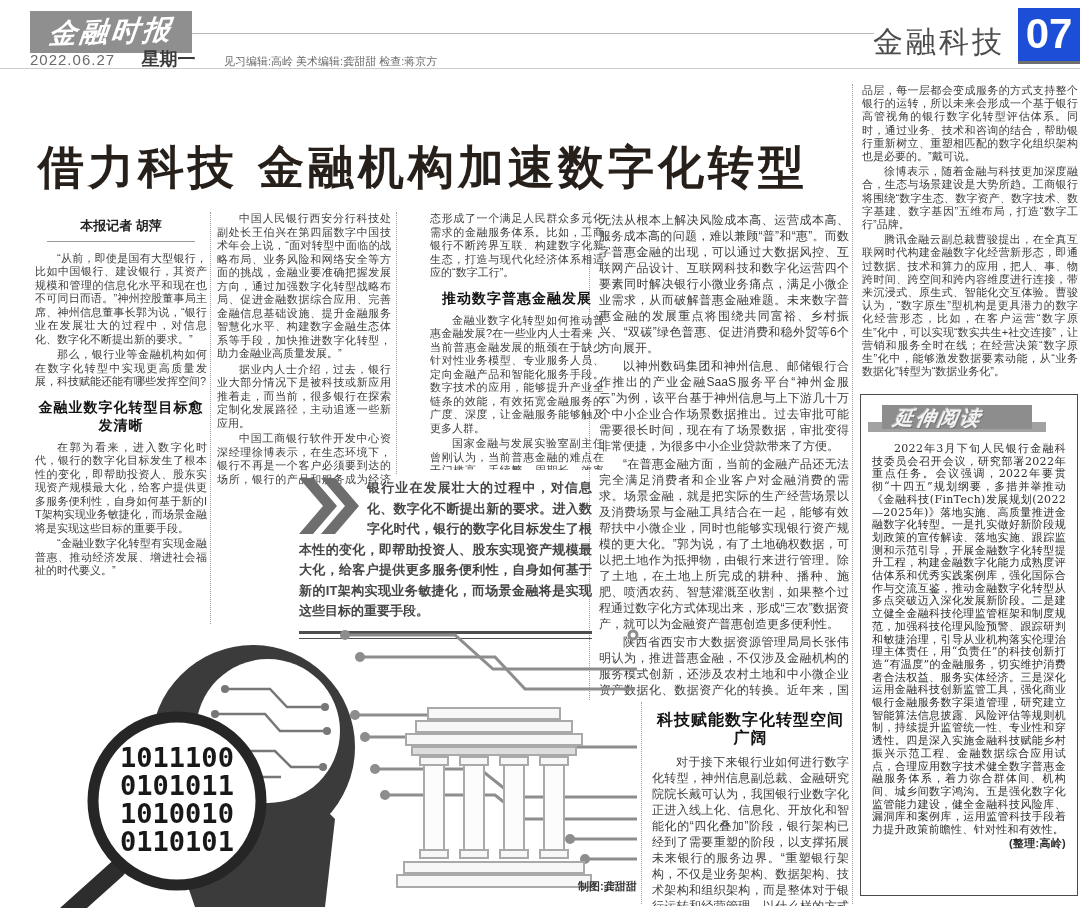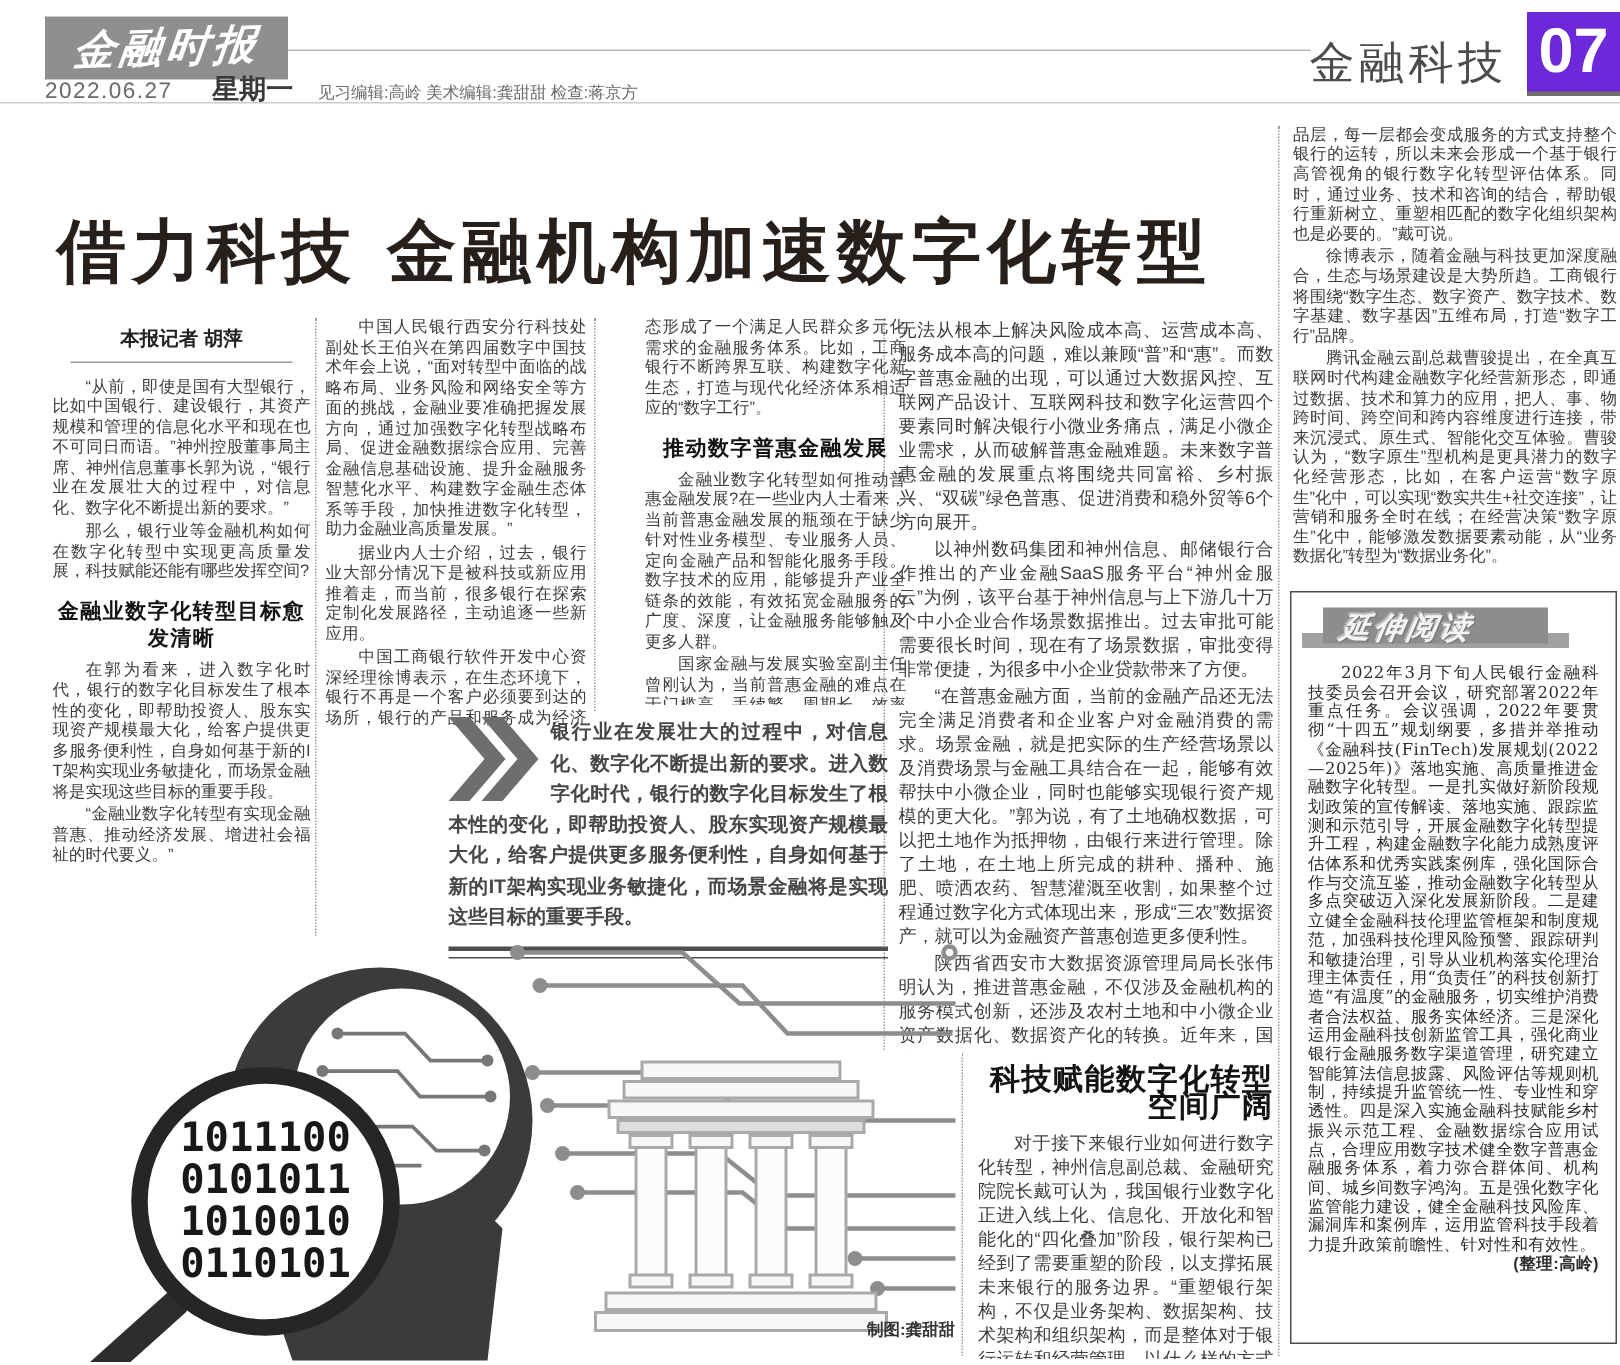--- a/index.html
+++ b/index.html
@@ -7,27 +7,27 @@
         font-family:"Liberation Sans","DejaVu Sans",sans-serif;color:#3c3c3c;overflow:hidden;}
 
   
   .logo-box{position:absolute;left:30px;top:11px;width:162px;height:42px;background:#8f8f8f;
             display:flex;align-items:center;justify-content:center;}
   .logo-box span{font-family:"DejaVu Serif",serif;font-style:italic;font-weight:bold;
             font-size:28px;color:#ffffff;letter-spacing:3px;transform:skewX(-8deg) rotate(-2deg);}
   .header-line{position:absolute;left:192px;top:33px;width:682px;border-top:1px solid #b8b8b8;}
   .section-title{position:absolute;left:868px;top:22px;width:142px;text-align:center;
             font-size:30px;color:#4c4c4c;letter-spacing:3px;}
-  .page-box{position:absolute;left:1018px;top:8px;width:62px;height:53px;background:#6d28d9;
+  .page-box{position:absolute;left:1018px;top:8px;width:62px;height:53px;background:#1d4ed8;
             border-bottom:3px solid #6f6f6f;color:#ffffff;font-weight:bold;font-size:42px;
             text-align:center;line-height:51px;font-family:"Liberation Sans",sans-serif;}
   .dateline{position:absolute;left:30px;top:47px;white-space:nowrap;}
   .dateline .d{font-size:15px;color:#6a6a6a;letter-spacing:1px;}
   .dateline .w{font-size:18px;color:#3a3a3a;font-weight:bold;margin-left:22px;}
-  .dateline .s{font-size:11px;color:#6a6a6a;margin-left:12px;}
+  .dateline .s{font-size:11px;color:#6a6a6a;margin-left:24px;}
   .header-rule{position:absolute;left:0;top:68px;width:1080px;border-top:1px solid #cccccc;}
 
   
   .headline{position:absolute;left:38px;top:106px;width:800px;text-align:left;
             font-family:"DejaVu Serif","Liberation Serif",serif;font-weight:bold;font-size:46px;
             color:#261f1a;letter-spacing:4px;}
 
   
   .col{position:absolute;top:212px;overflow:hidden;font-size:11px;line-height:13.5px;
        text-align:justify;color:#3d3d3d;word-break:break-all;}
@@ -35,21 +35,21 @@
   .col p.noind{text-indent:0;}
   .subhead{font-weight:bold;font-size:14px;text-align:center;margin:9px 0 7px;color:#131313;
            text-indent:0;letter-spacing:1px;line-height:18px;}
   .byline{font-weight:bold;text-align:center;font-size:13px;color:#222;
           padding:5px 6px 8px;border-bottom:1px solid #9a9a9a;margin:2px 12px 10px;}
   #col1{left:35px;width:172px;height:424px;}
   #col2{left:217px;width:174px;height:274px;}
   #col3{left:403px;width:174px;height:258px;margin-left:27px;}
   #col4a{left:599px;width:250px;height:488px;font-size:12px;line-height:16px;}
   #col4b{left:652px;top:702px;width:197px;height:204px;font-size:12px;line-height:16px;}
-  #col4b .subhead{font-size:20px;text-align:right;}
+  #col4b .subhead{font-size:16px;}
   #colR{left:862px;top:84px;width:216px;height:308px;font-size:11px;line-height:13.2px;}
 
   .vsep{position:absolute;width:0;border-left:1px dotted #9b9b9b;}
 
   
   #pullquote{position:absolute;left:299px;top:478px;width:293px;}
   .chev{float:left;width:64px;height:56px;margin:0 4px 2px 0;}
   .quote-text{font-size:13px;line-height:20.5px;font-weight:bold;color:#474747;
               text-align:justify;word-break:break-all;}
   .quote-rule{margin-top:9px;height:4px;border-top:3px solid #4f4f4f;border-bottom:1px solid #4f4f4f;}

